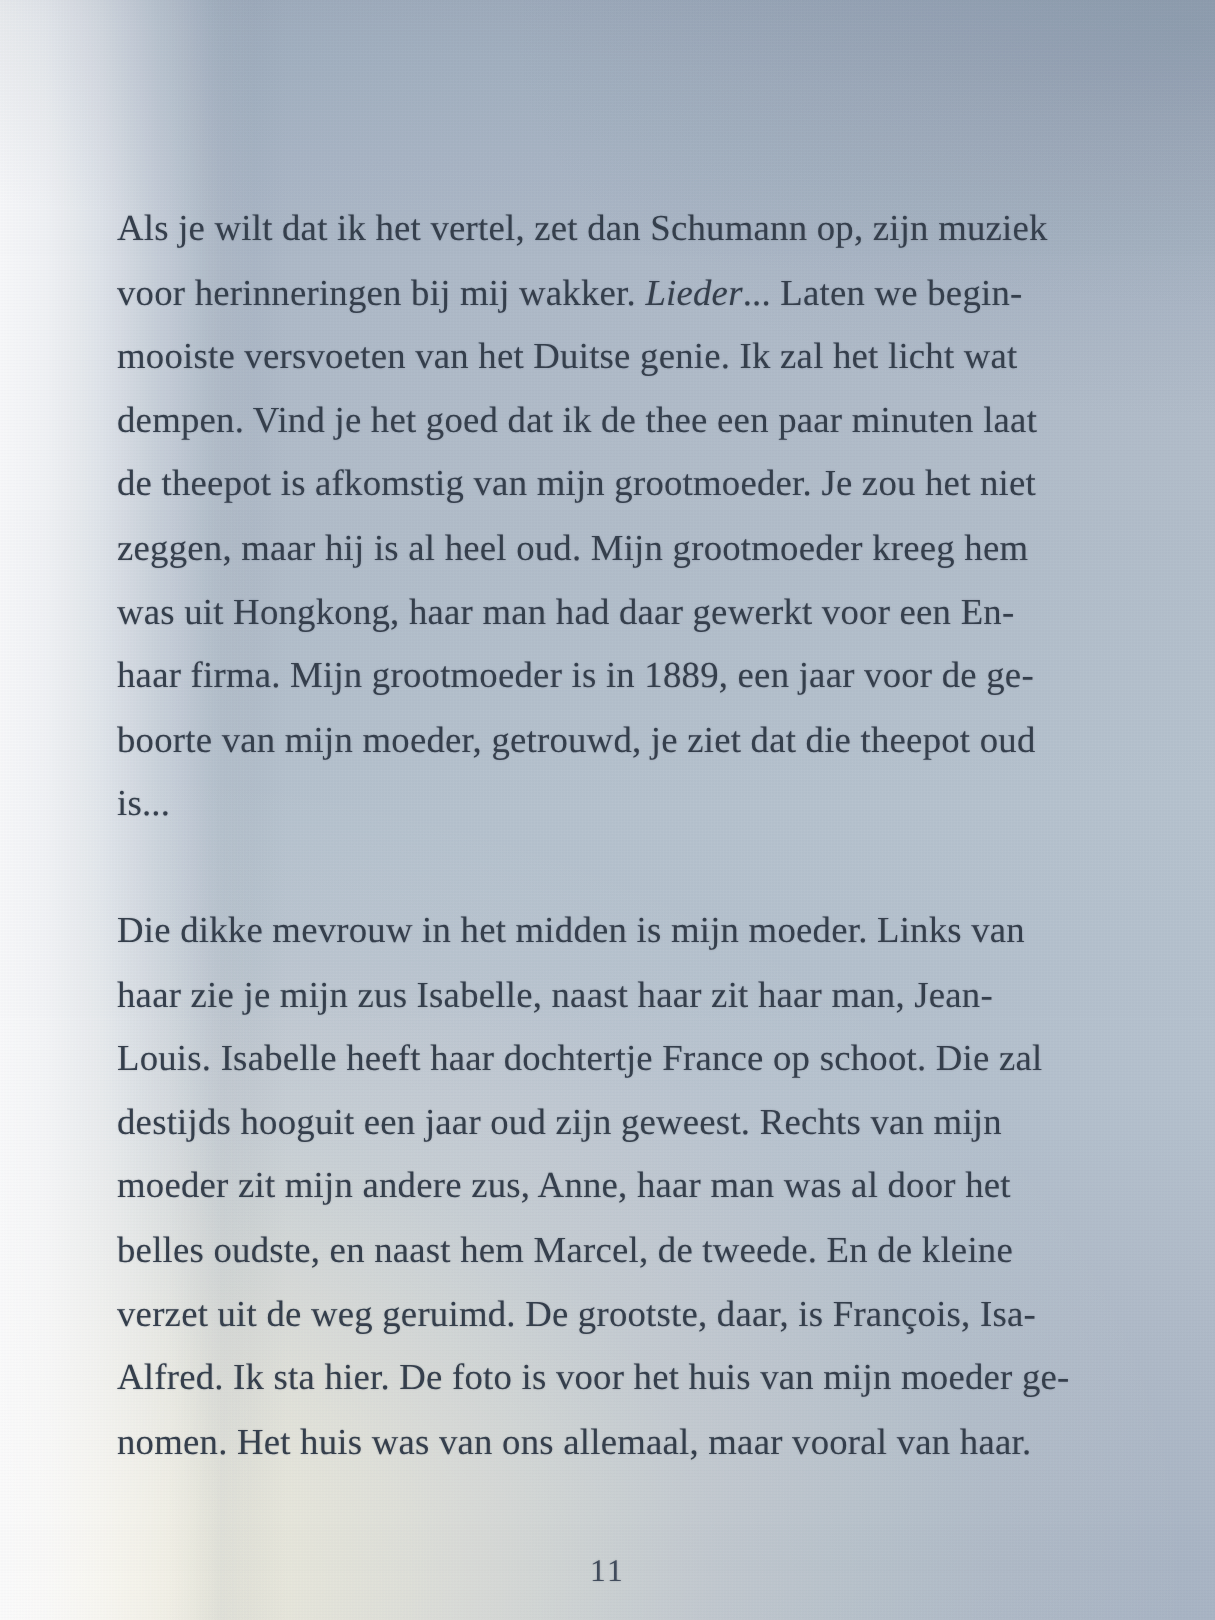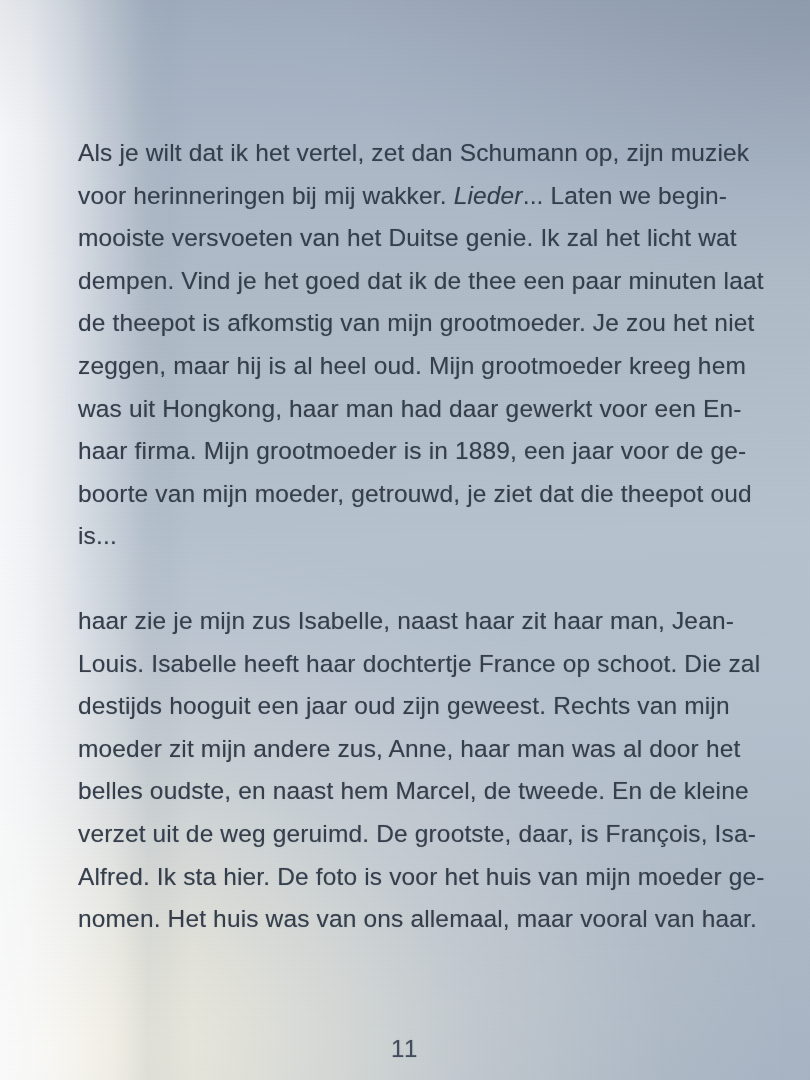--- a/index.html
+++ b/index.html
@@ -9,21 +9,21 @@
     background: #8d9aa8;
   }
 
   
   .photo {
     position: relative;
     width: 810px;
     height: 1080px;
     overflow: hidden;
     background: #bef264;
-    font-family: Liberation Sans, sans-serif;
+    font-family: Liberation Serif, serif;
   }
 
   
   .paper-base {
     position: absolute;
     inset: 0;
     background:
       linear-gradient(178deg,
         #a6b4c4 0%,
         #aab7c6 10%,
@@ -148,21 +148,21 @@
   }
 
   
   .folio {
     position: absolute;
     left: 0;
     right: 0;
     top: 1035px;
     text-align: center;
     color: #3c4757;
-    font-size: 24px;
+    font-size: 21px;
     letter-spacing: 1.6px;
     text-shadow: 0 0 1.2px rgba(60,71,87,0.45);
   }
 
   
   .photo-haze {
     position: absolute;
     inset: 0;
     background: rgba(168,182,198,0.05);
     pointer-events: none;
@@ -187,20 +187,21 @@
         <span class="line"><span>mooiste versvoeten van het Duitse genie. Ik zal het licht wat</span></span>
         <span class="line"><span>dempen. Vind je het goed dat ik de thee een paar minuten laat</span></span>
         <span class="line"><span>de theepot is afkomstig van mijn grootmoeder. Je zou het niet</span></span>
         <span class="line"><span>zeggen, maar hij is al heel oud. Mijn grootmoeder kreeg hem</span></span>
         <span class="line"><span>was uit Hongkong, haar man had daar gewerkt voor een En-</span></span>
         <span class="line"><span>haar firma. Mijn grootmoeder is in 1889, een jaar voor de ge-</span></span>
         <span class="line"><span>boorte van mijn moeder, getrouwd, je ziet dat die theepot oud</span></span>
         <span class="line"><span>is...</span></span>
       </p>
       <p class="para">
+        <span class="line"><span>Die dikke mevrouw in het midden is mijn moeder. Links van</span></span>
         <span class="line"><span>haar zie je mijn zus Isabelle, naast haar zit haar man, Jean-</span></span>
         <span class="line"><span>Louis. Isabelle heeft haar dochtertje France op schoot. Die zal</span></span>
         <span class="line"><span>destijds hooguit een jaar oud zijn geweest. Rechts van mijn</span></span>
         <span class="line"><span>moeder zit mijn andere zus, Anne, haar man was al door het</span></span>
         <span class="line"><span>belles oudste, en naast hem Marcel, de tweede. En de kleine</span></span>
         <span class="line"><span>verzet uit de weg geruimd. De grootste, daar, is François, Isa-</span></span>
         <span class="line"><span>Alfred. Ik sta hier. De foto is voor het huis van mijn moeder ge-</span></span>
         <span class="line"><span>nomen. Het huis was van ons allemaal, maar vooral van haar.</span></span>
       </p>
     </div>

